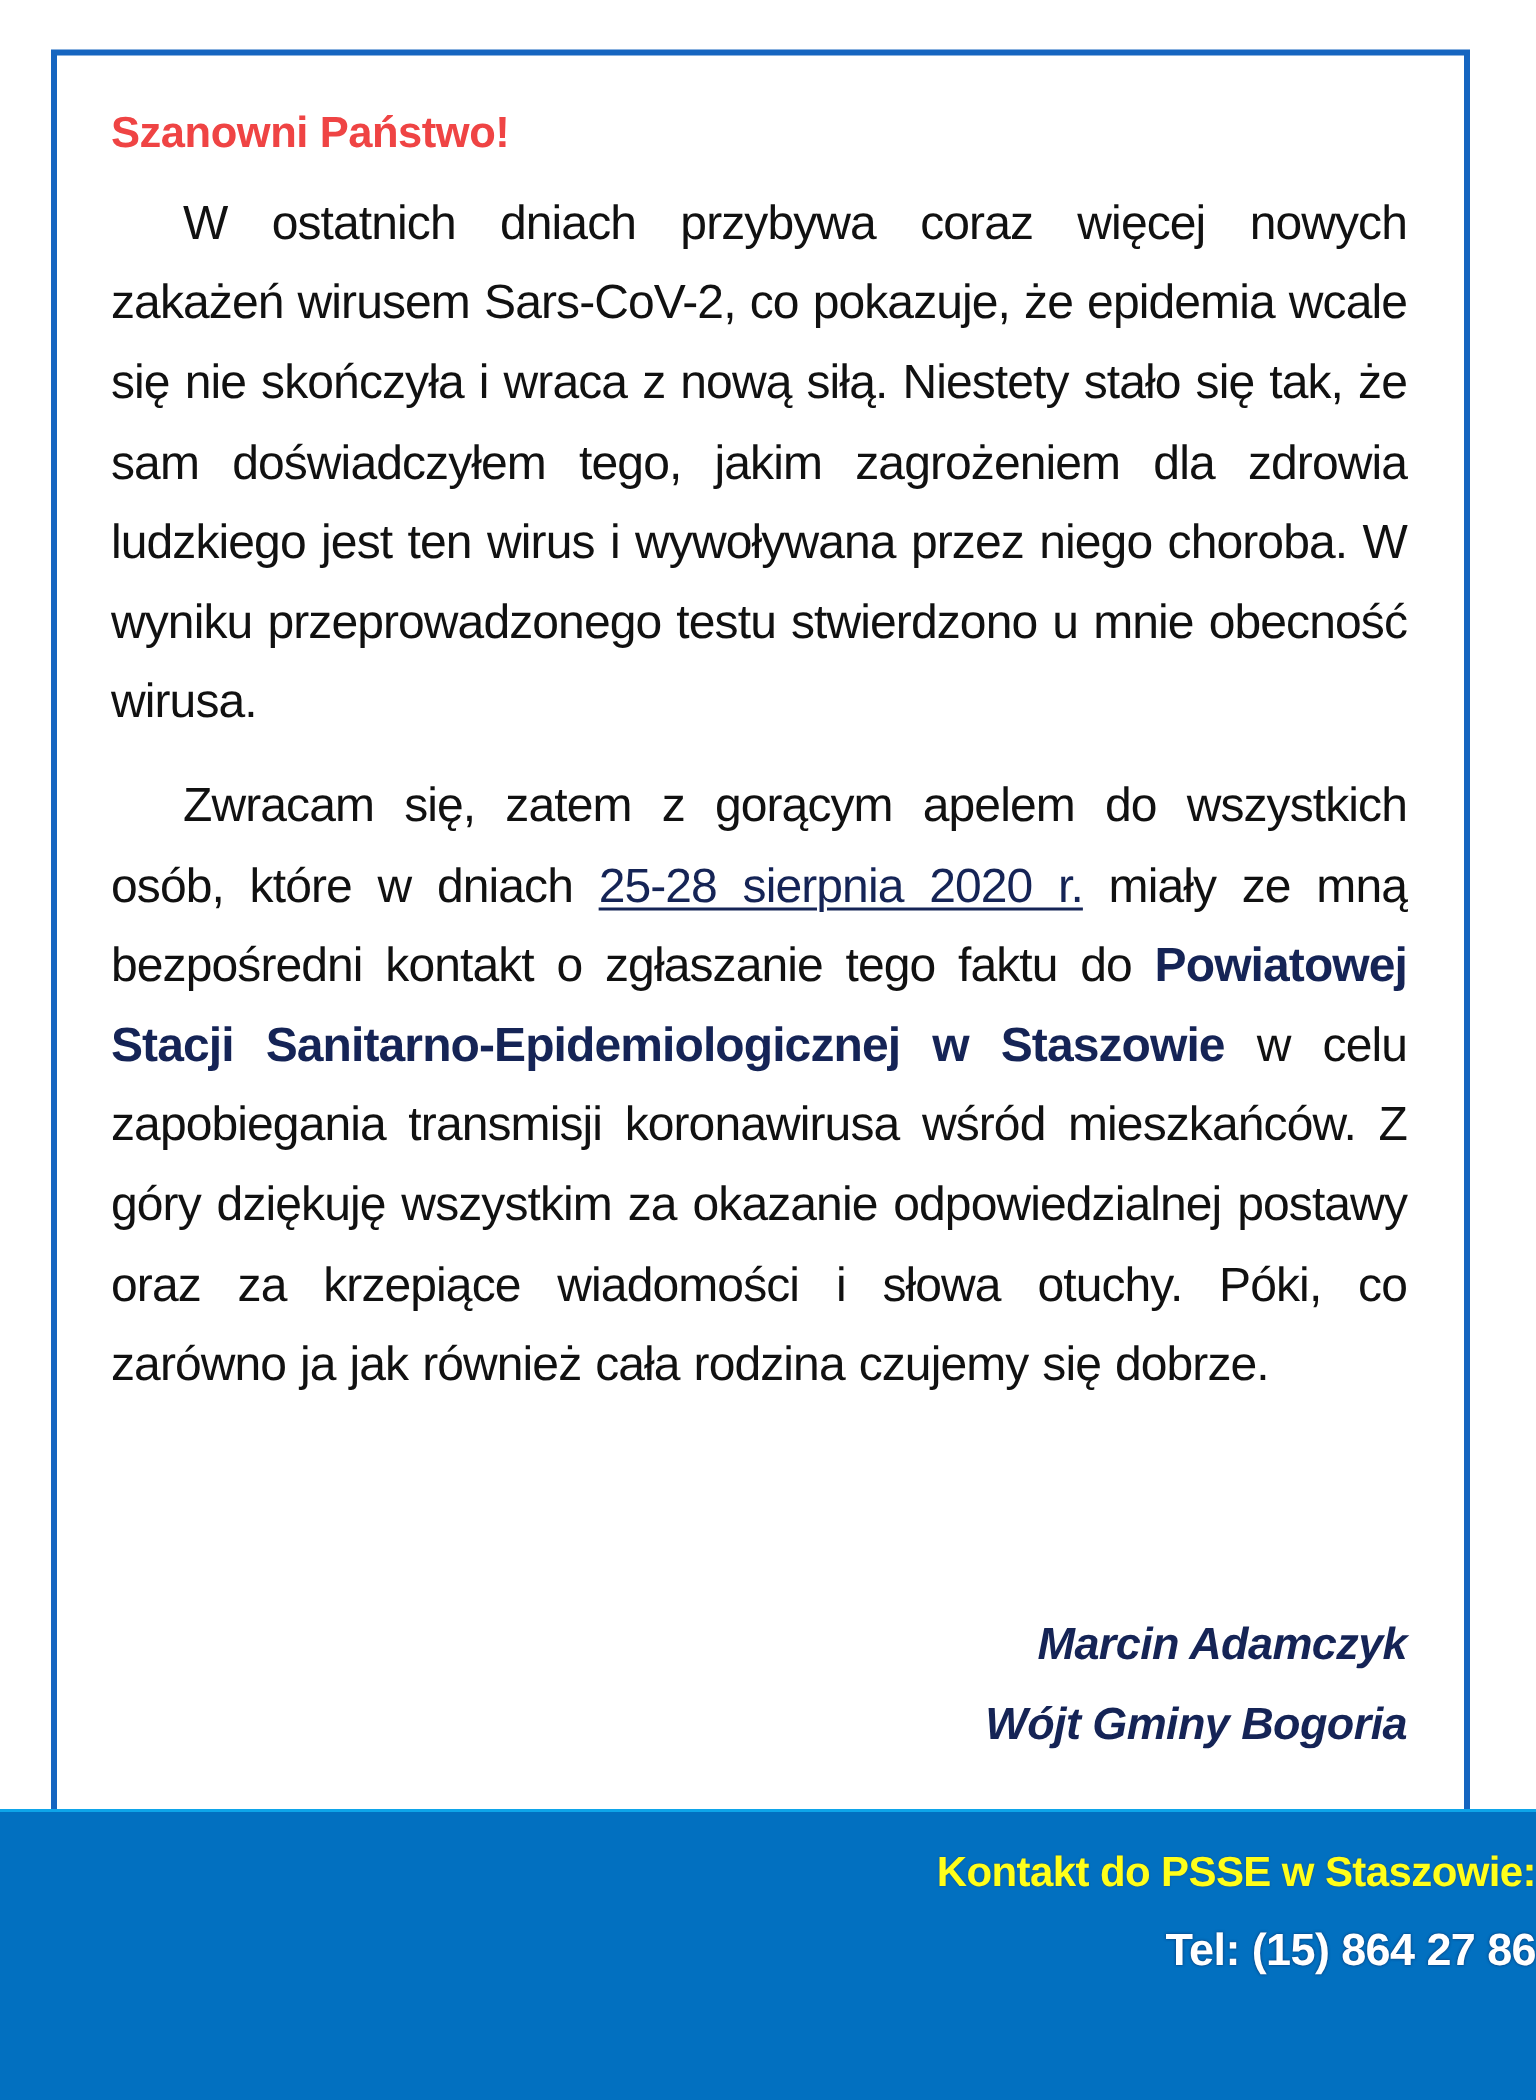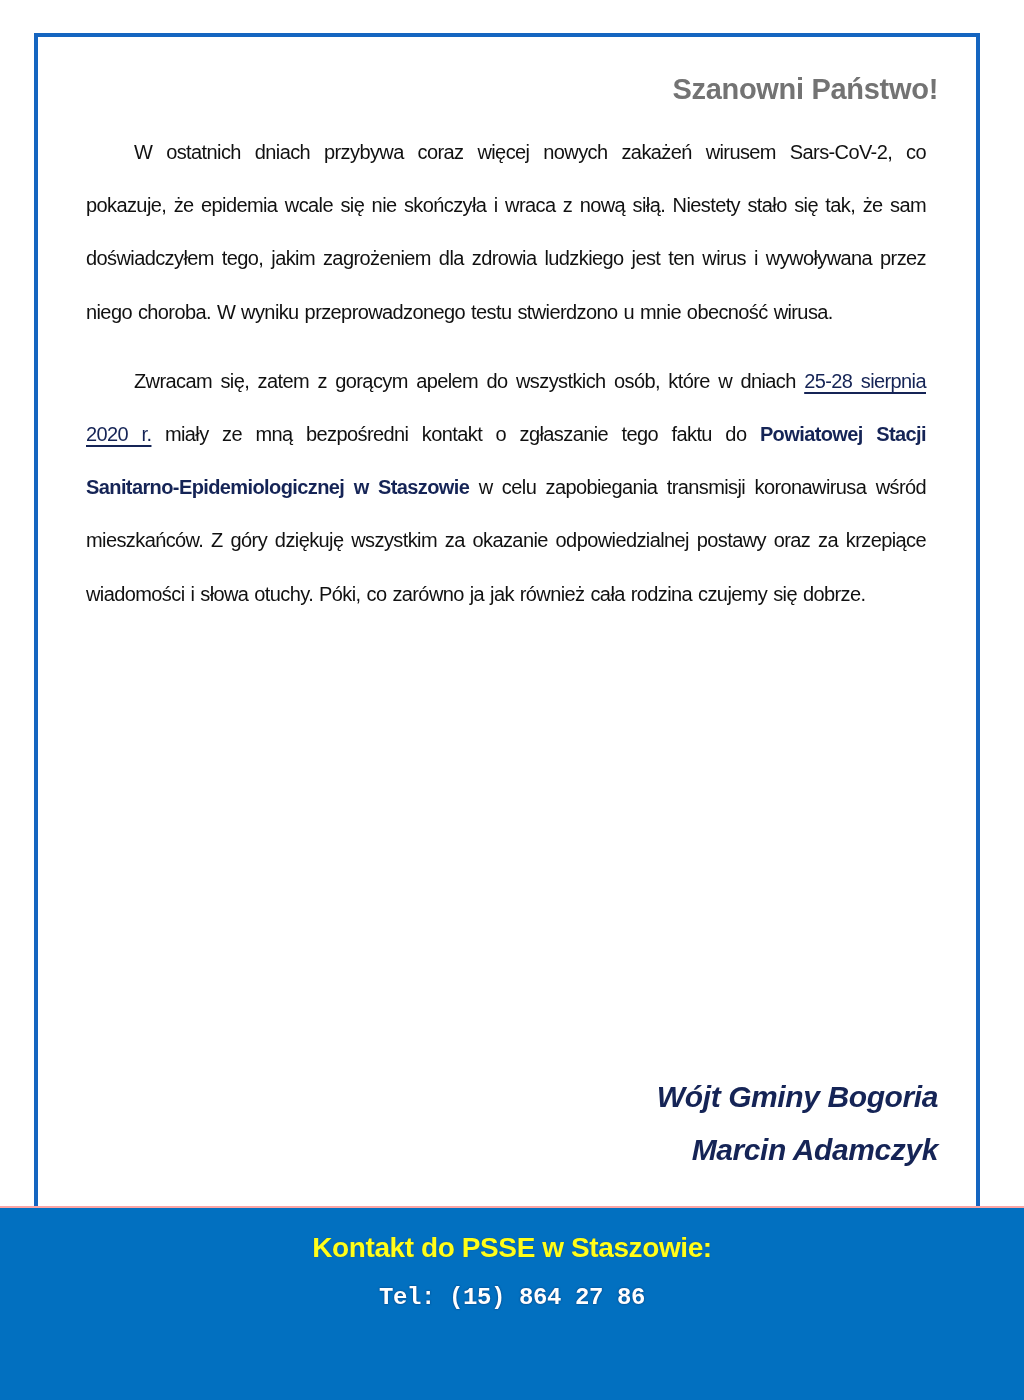--- a/index.html
+++ b/index.html
@@ -27,32 +27,31 @@
     .content {
       position: absolute;
       left: 74px;
       top: 64px;
       width: 864px;
       color: #111;
     }
     .greeting {
       font-size: 29px;
       font-weight: bold;
-      color: #737373;
+      color: #ef4444;
       line-height: 50px;
       margin: 0 0 8px 0;
       letter-spacing: -0.3px;
-      text-align: right;
     }
     .para {
-      font-size: 20px;
+      font-size: 32px;
       line-height: 53.2px;
       text-align: justify;
       text-align-last: left;
-      margin: 12px;
+      margin: 0;
       letter-spacing: -0.6px;
       word-spacing: 1px;
       transform-origin: left top;
     }
     .para .indent {
       display: inline-block;
       width: 48px;
     }
     .p2 {
       margin-top: 16px;
@@ -80,61 +79,60 @@
       line-height: 53px;
       letter-spacing: -0.4px;
     }
     .footer {
       position: absolute;
       left: 0;
       top: 1206px;
       width: 1024px;
       height: 194px;
       background: #0270c0;
-      border-top: 2px solid #fca5a5;
+      border-top: 2px solid #0ea5e9;
       box-sizing: border-box;
-      text-align: center;
+      text-align: right;
     }
     .footer .f-title {
       color: #ffff1a;
       font-weight: bold;
       font-size: 28px;
       position: absolute;
       left: 0; right: 0;
       top: 24px;
       letter-spacing: -0.4px;
       text-shadow: 0 0 1px #1a3f7a;
     }
     .footer .f-line {
       color: #ffffff;
       font-weight: bold;
-      font-size: 24px;
+      font-size: 30px;
       position: absolute;
       left: 0; right: 0;
       letter-spacing: -0.4px;
       text-shadow: 0 0 2px #0a2f66;
-      font-family: Liberation Mono, monospace;
     }
     .footer .f-tel { top: 76px; }
     .footer .f-fax { top: 128px; }
   </style>
 </head>
 <body>
 
 <div class="frame"></div>
 
 <div class="content">
   <div class="greeting">Szanowni Państwo!</div>
 
   <p class="para p1"><span class="indent"></span><span>W ostatnich dniach przybywa coraz więcej nowych zakażeń wirusem Sars-CoV-2, co pokazuje, że epidemia wcale się nie skończyła i wraca z nową siłą. Niestety stało się tak, że sam doświadczyłem tego, jakim zagrożeniem dla zdrowia ludzkiego jest ten wirus i wywoływana przez niego choroba. W wyniku przeprowadzonego testu stwierdzono u mnie obecność wirusa.</span></p>
 
   <p class="para p2"><span class="indent"></span><span>Zwracam się, zatem z gorącym apelem do wszystkich osób, które w dniach </span><span class="hl-date">25-28 sierpnia 2020 r.</span><span> miały ze mną bezpośredni kontakt o zgłaszanie tego faktu do </span><span class="hl-inst">Powiatowej Stacji Sanitarno-Epidemiologicznej w Staszowie</span><span> w celu zapobiegania transmisji koronawirusa wśród mieszkańców. Z góry dziękuję wszystkim za okazanie odpowiedzialnej postawy oraz za krzepiące wiadomości i słowa otuchy. Póki, co zarówno ja jak również cała rodzina czujemy się dobrze.</span></p>
 </div>
 
 <div class="signature">
+  <div>Marcin Adamczyk</div>
   <div>Wójt Gminy Bogoria</div>
-  <div>Marcin Adamczyk</div>
 </div>
 
 <div class="footer">
   <div class="f-title">Kontakt do PSSE w Staszowie:</div>
   <div class="f-line f-tel">Tel: (15) 864 27 86</div>
 </div>
 
 </body></html>

